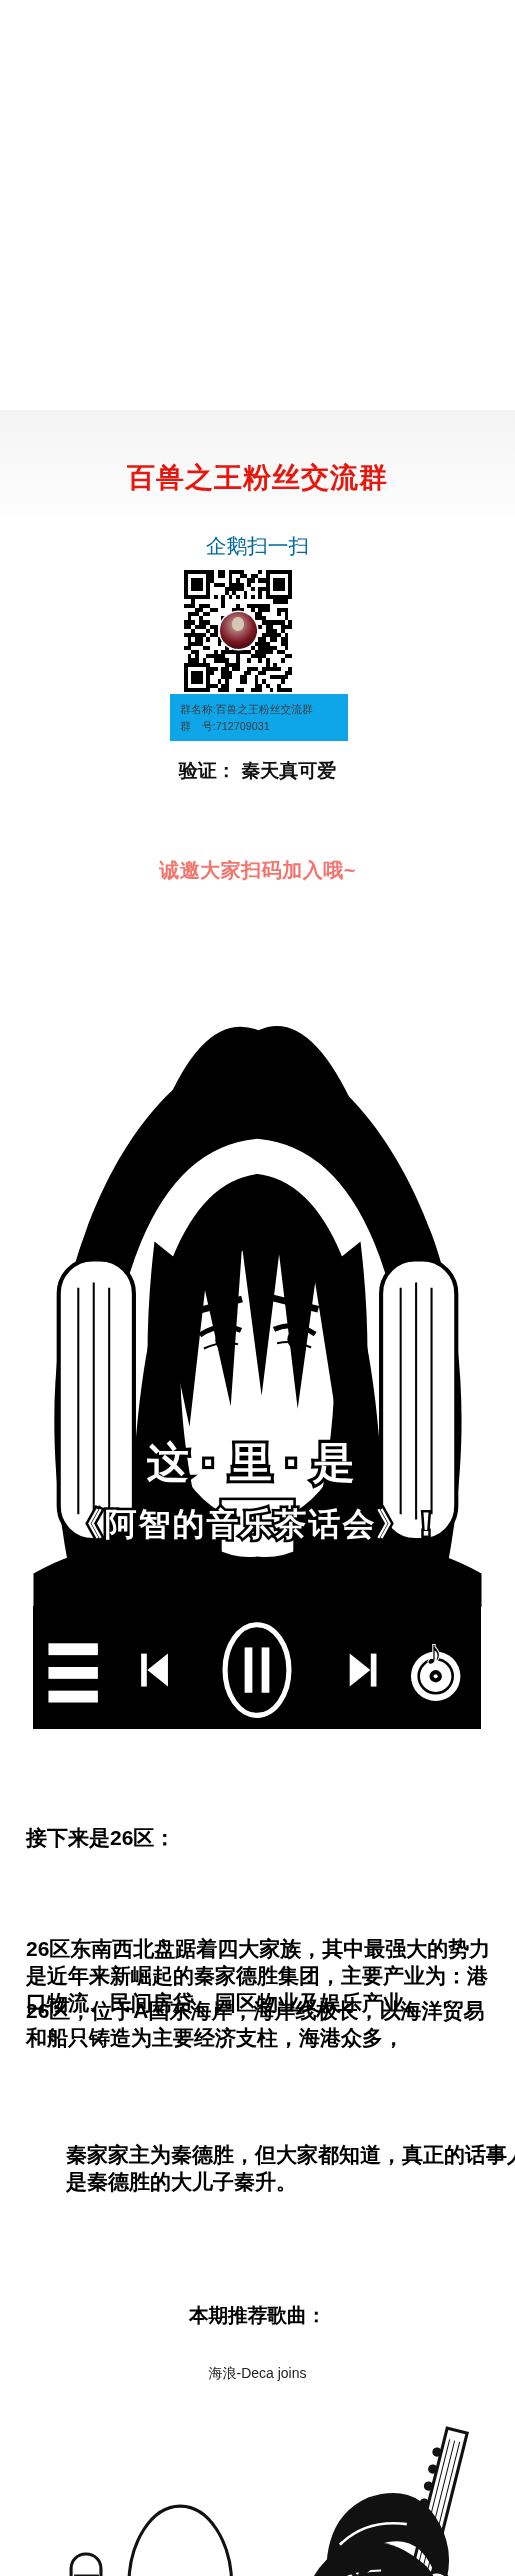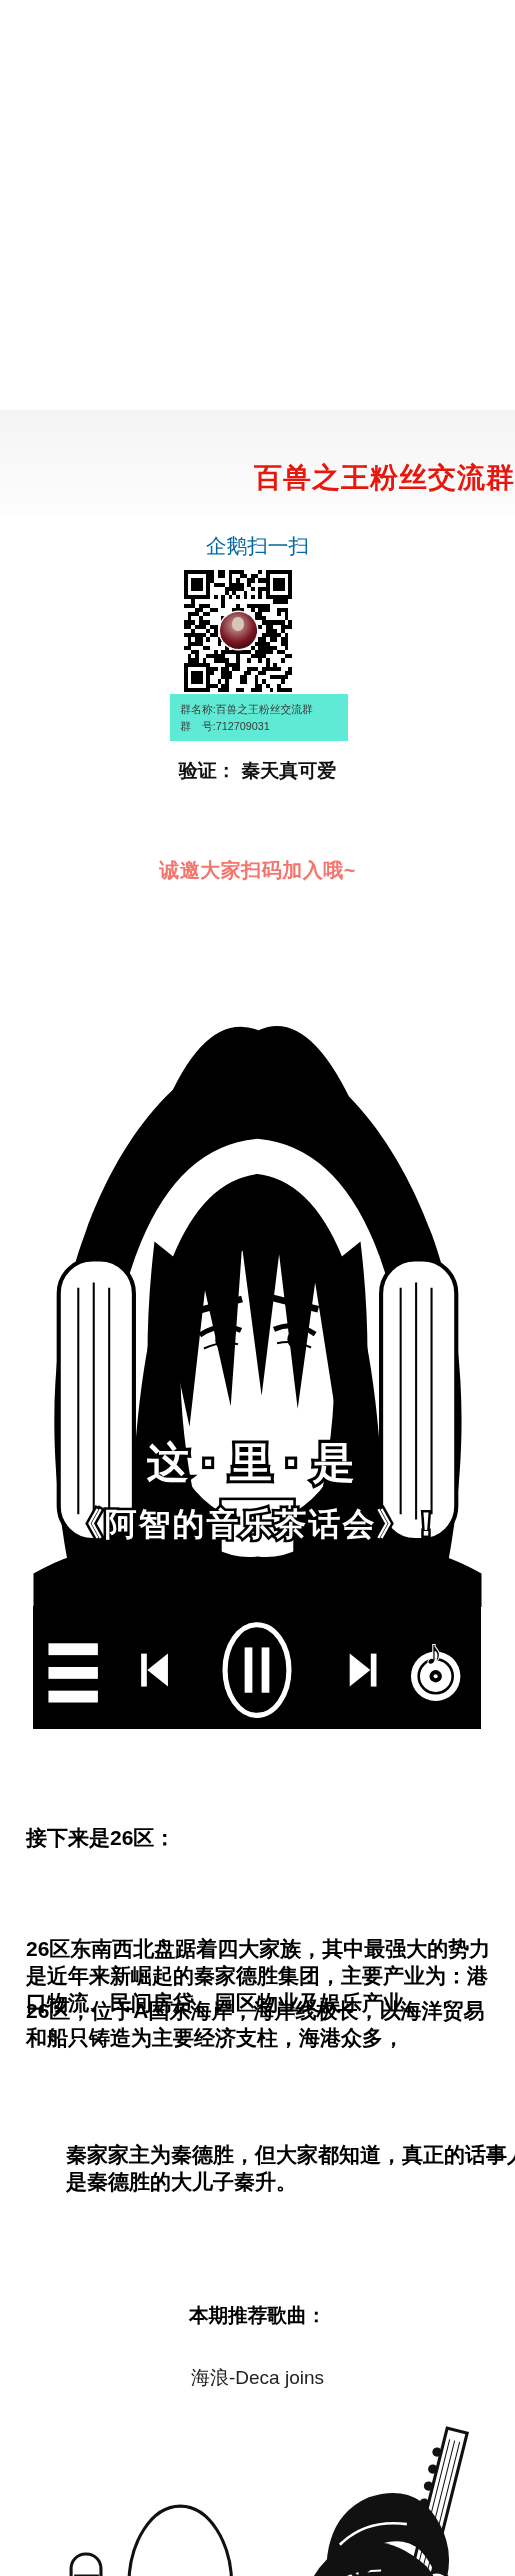--- a/index.html
+++ b/index.html
@@ -3,48 +3,48 @@
 <meta charset="utf-8">
 <style>
   html,body{margin:0;padding:0;background:#ffffff;}
   #page{position:relative;width:515px;height:3951px;background:#fff;overflow:hidden;
         font-family:"Liberation Sans",sans-serif;}
   .abs{position:absolute;}
   .ctr{text-align:center;width:515px;left:0;}
   
   #gray-band{top:410px;left:0;width:515px;height:106px;
              background:linear-gradient(#f4f4f4,#fdfdfd);}
-  #group-title{top:459px;font-size:28px;font-weight:900;color:#e8170d;letter-spacing:1px;text-align:right;}
+  #group-title{top:459px;font-size:28px;font-weight:900;color:#e8170d;letter-spacing:1px;}
   #scan-label{top:532px;font-size:20.6px;font-weight:500;color:#0369a1;}
   #qr{top:569px;left:183px;width:110px;height:124px;background:#fff;}
   #qr-grid{position:absolute;left:1px;top:1px;width:108px;height:122px;display:grid;
            grid-template-columns:repeat(29,1fr);grid-template-rows:repeat(29,1fr);}
   #qr-grid .qm{background:#000;}
   #qr-avatar{position:absolute;left:37px;top:43px;width:37px;height:37px;border-radius:50%;
              background:radial-gradient(circle at 45% 35%, #caa, #7a1620 55%, #26060c 90%);
              box-shadow:0 0 0 1.5px #fff;}
   #qr-avatar:after{content:"";position:absolute;left:12.4px;top:5.2px;width:11.3px;height:13.4px;
              border-radius:50%;background:#d8c6b4;}
-  #group-info{top:694px;left:170px;width:178px;height:47px;background:#5eead4;
+  #group-info{top:694px;left:170px;width:178px;height:47px;background:#0ea5e9;
               box-sizing:border-box;padding:6.7px 10.3px;}
   #group-info div{font-size:10.8px;color:#3c3c3c;line-height:1.6;white-space:pre;}
   #verify-text{top:758px;font-size:19px;font-weight:800;color:#111;}
   #invite-text{top:857px;font-size:20px;font-weight:700;color:#f4756d;letter-spacing:0.5px;}
   
   #player-bar{top:1606px;left:33px;width:448px;height:123px;background:#000;}
   
   #greeting{top:1792px;left:36px;width:447px;font-size:18px;color:#1a1a1a;line-height:1.32;}
   .para{left:26px;width:474px;font-size:21px;font-weight:900;color:#000;line-height:1.28;
         letter-spacing:0px;}
   #lead{top:1825px;}
   #p1{top:1962px;margin-top:36px;}
   #p2{top:1936px;}
   #p3{top:2142px;margin-left:40px;}
   #song-heading{top:2302px;font-size:19.6px;font-weight:700;color:#000;}
-  #song-name{top:2365px;font-size:19px;font-weight:400;color:#222;}
+  #song-name{top:2365px;font-size:14px;font-weight:400;color:#222;}
   svg text{font-family:"Liberation Sans",sans-serif;}
 </style>
 </head>
 <body>
 
 <div id="page">
 
   <div class="abs" id="gray-band"></div>
 
   <div class="abs ctr" id="group-title">百兽之王粉丝交流群</div>

